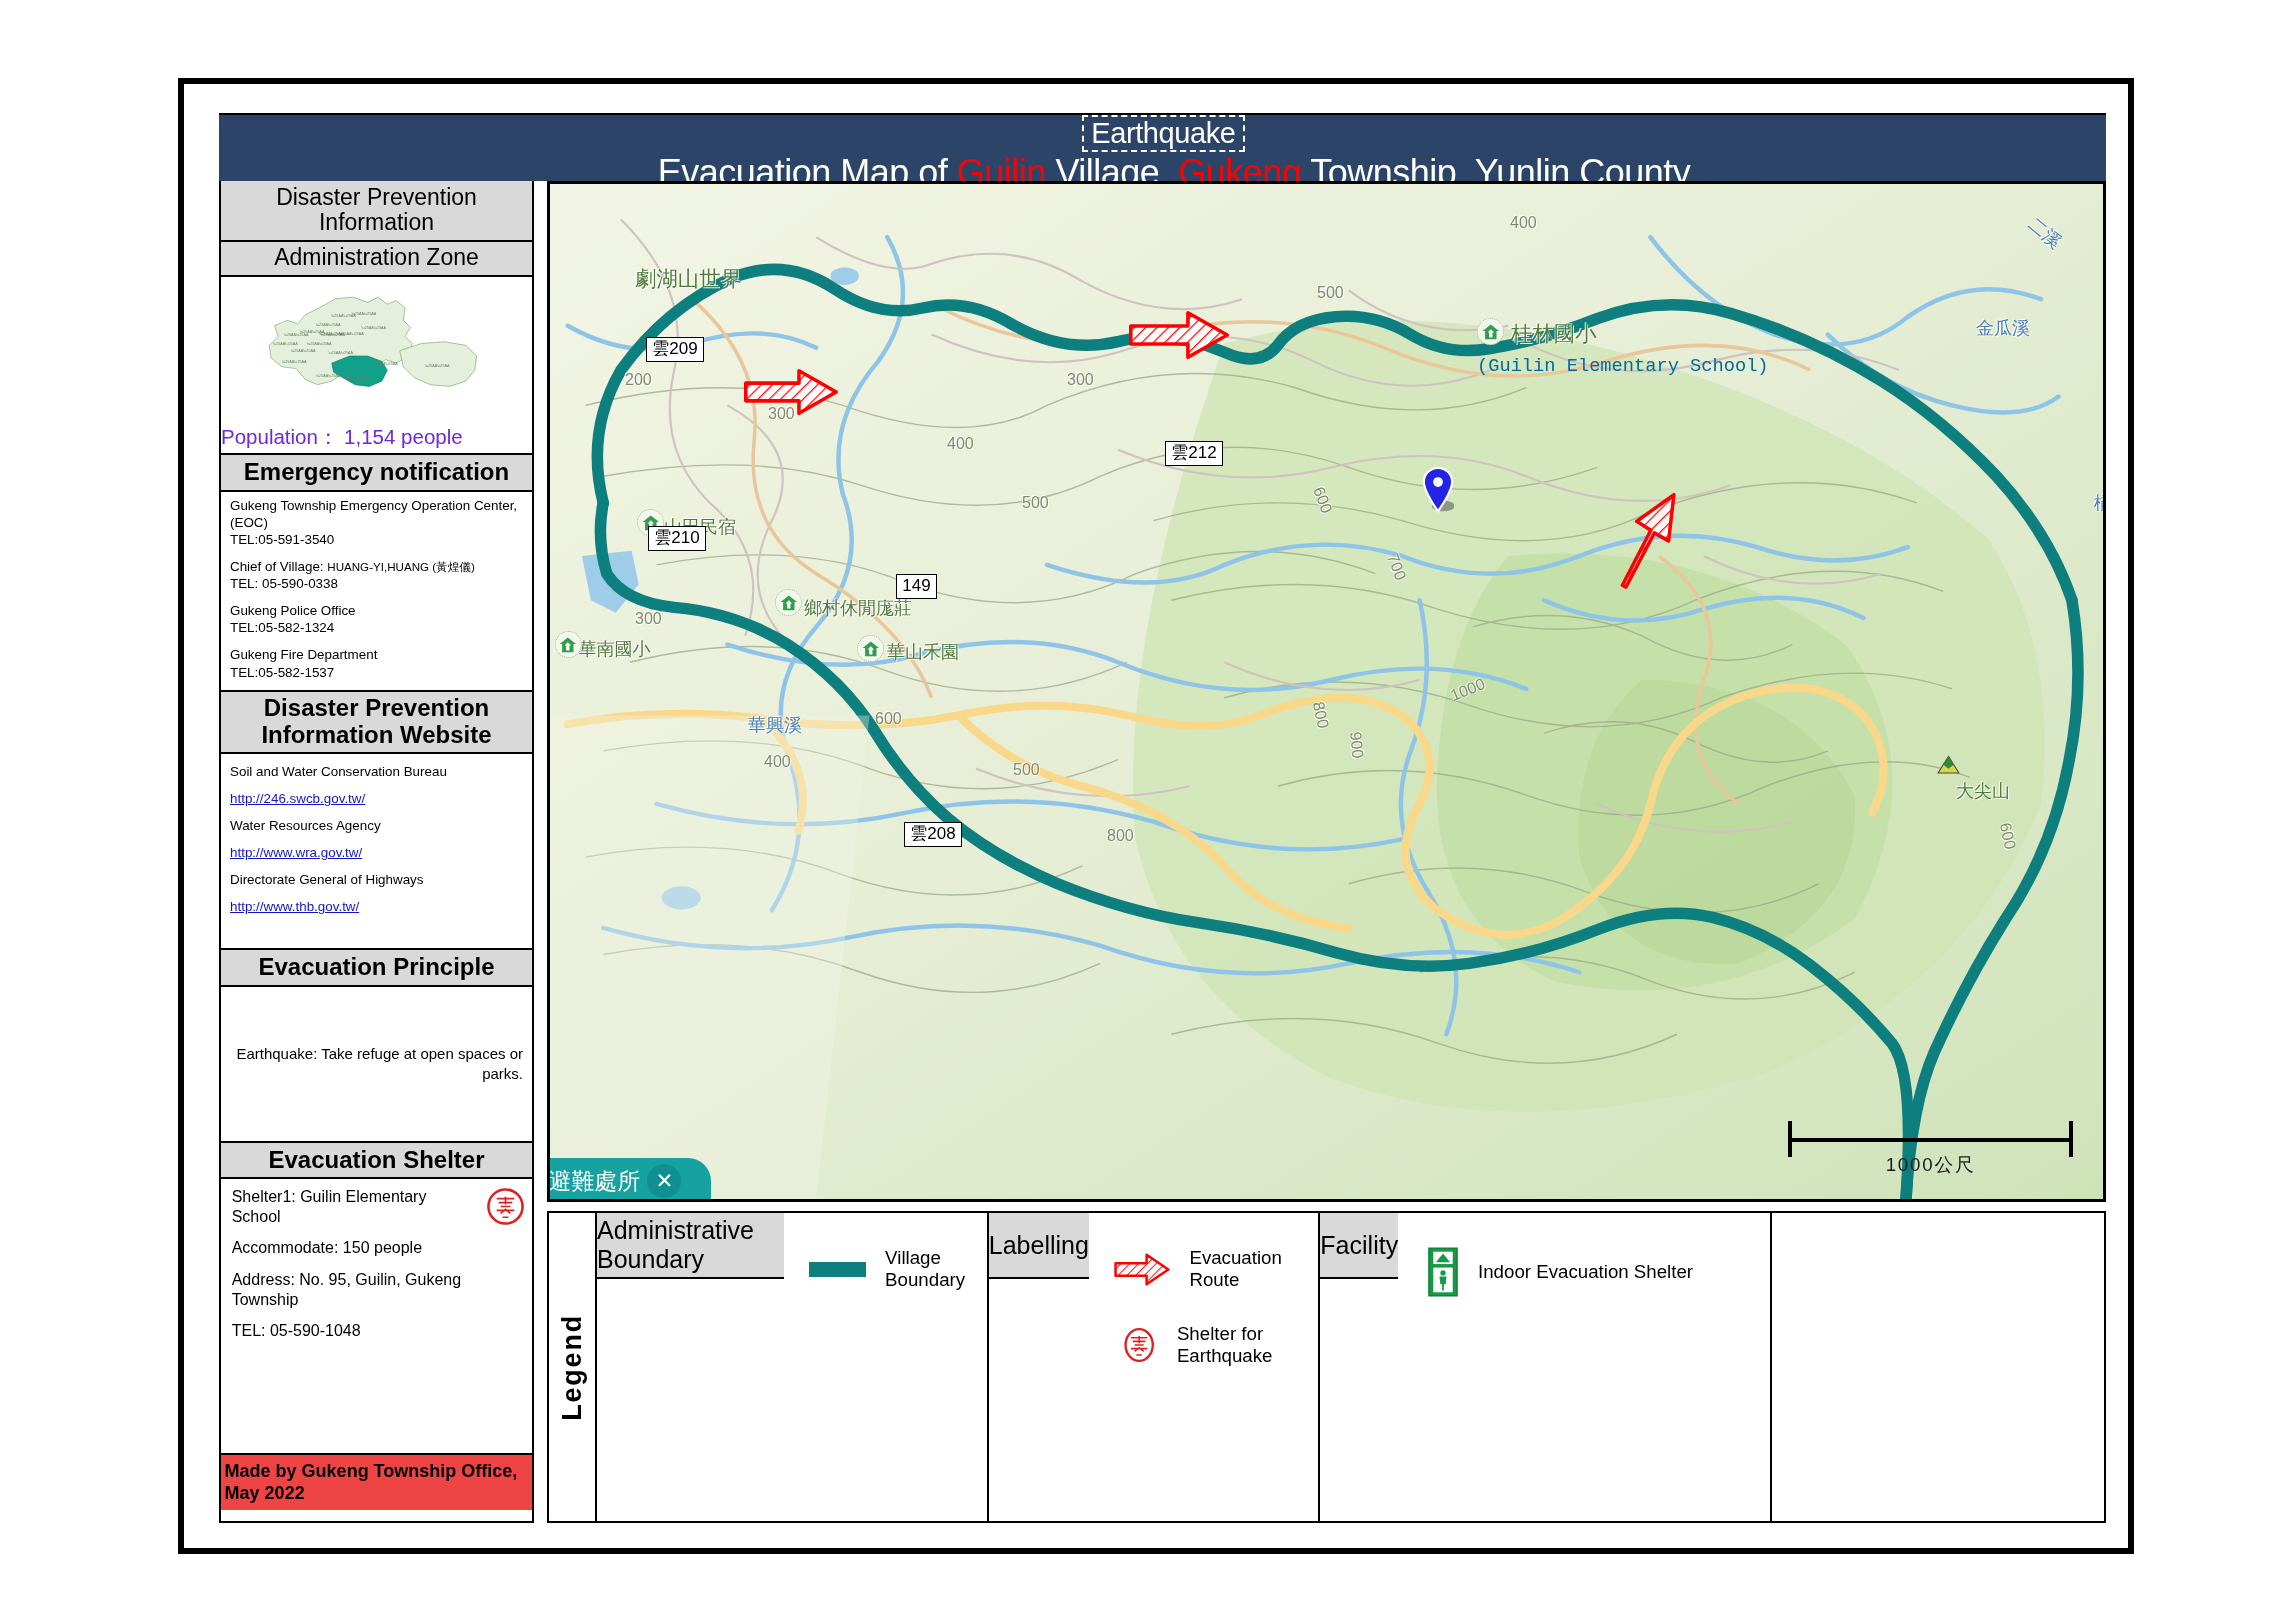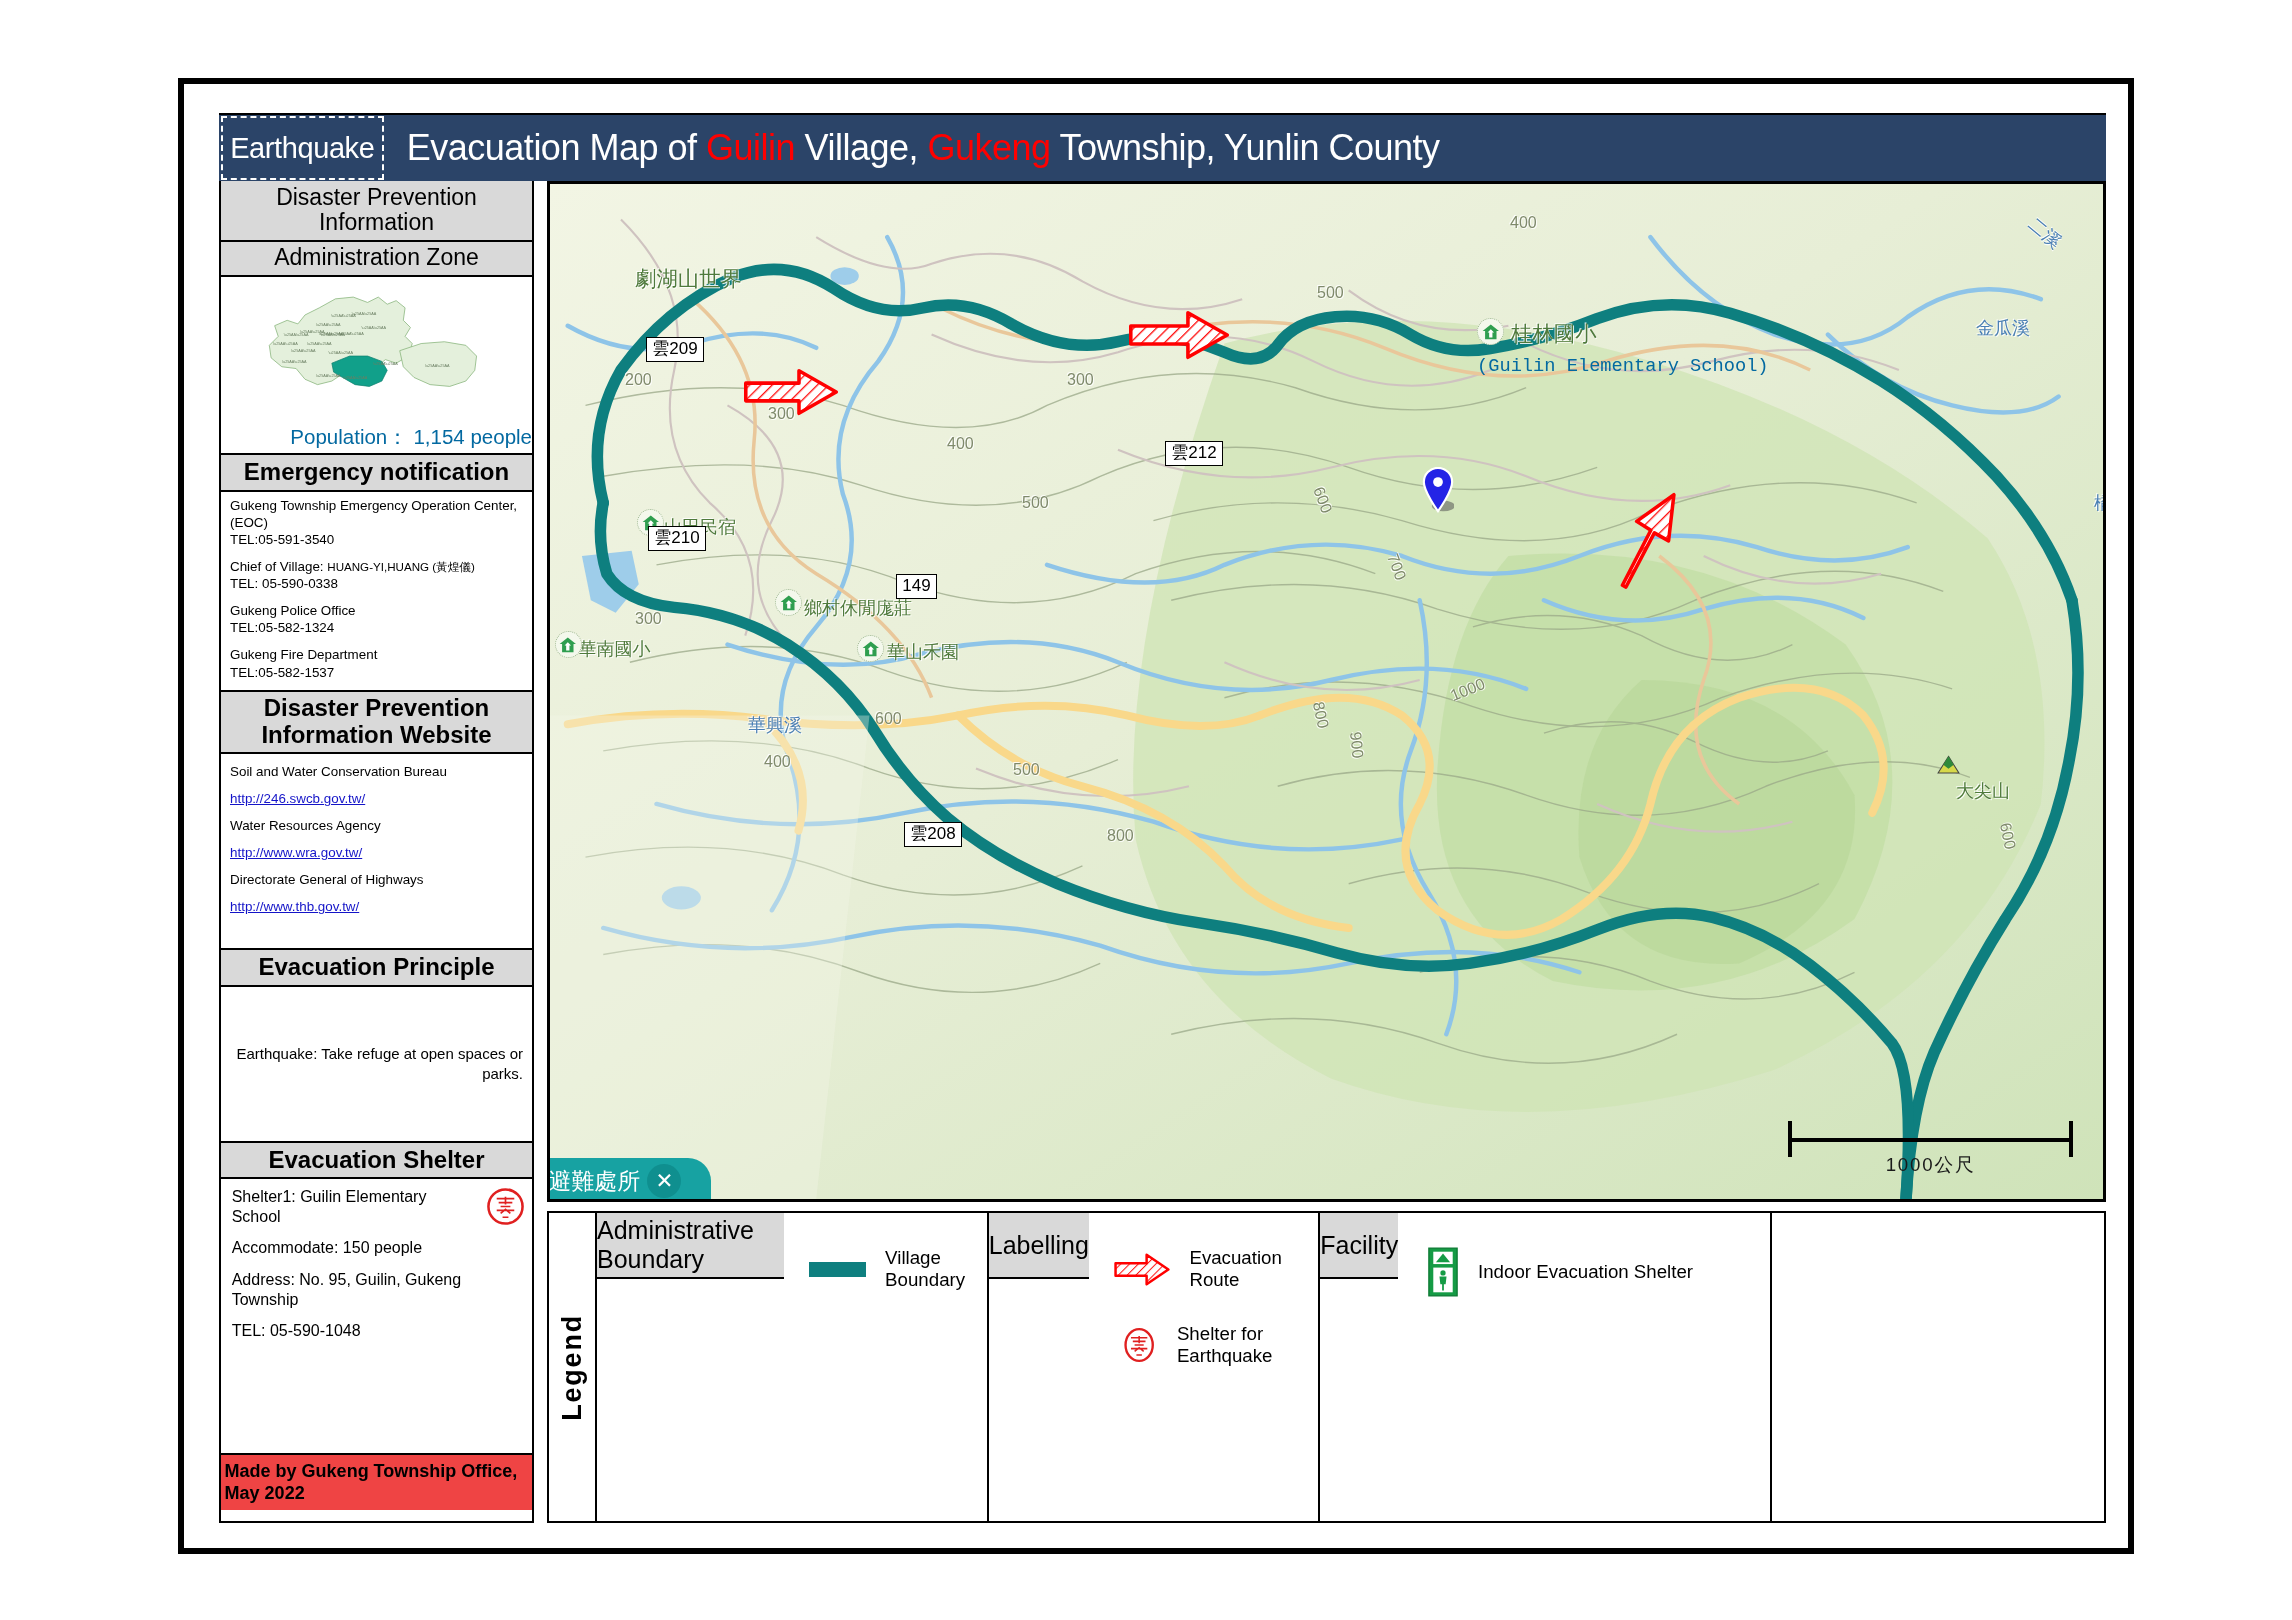--- a/index.html
+++ b/index.html
@@ -23,21 +23,21 @@
     background: #fff;
   }
 
   
   #title-bar {
     position: absolute;
     left: 27px; top: 21.4px;
     width: 1887px; height: 68px;
     background: #2b4468;
     border-top: 2.7px solid #000;
-    display: flex; align-items: center;
+    display: flex; align-items: center; flex-direction: column;
   }
   #eq-tag {
     width: 163px; height: 64px;
     margin-left: 1.8px;
     border: 2.7px dashed #ffffff;
     display: flex; align-items: center; justify-content: center;
     color: #fff;
     font-size: 29px;
     letter-spacing: -0.4px;
   }
@@ -88,21 +88,21 @@
   #zone-box {
     border-bottom: 2.7px solid #000;
     height: 178px;
     position: relative;
     background: #fff;
     overflow: hidden;
   }
   #zone-map { position:absolute; left:0; top:3.6px; width:100%; height:134px; }
   #zone-pop {
     position: absolute; left:0; right:0; bottom: 1.8px;
-    text-align: right; font-size: 20.5px; color:#0369a1;
+    text-align: left; font-size: 20.5px; color:#6d28d9;
   }
 
   #principle-body {
     height: 156px;
     display: flex; align-items: center;
     border-bottom: 2.7px solid #000;
     padding: 0 9px;
   }
   #principle-body span {
     display:block; width:100%;

